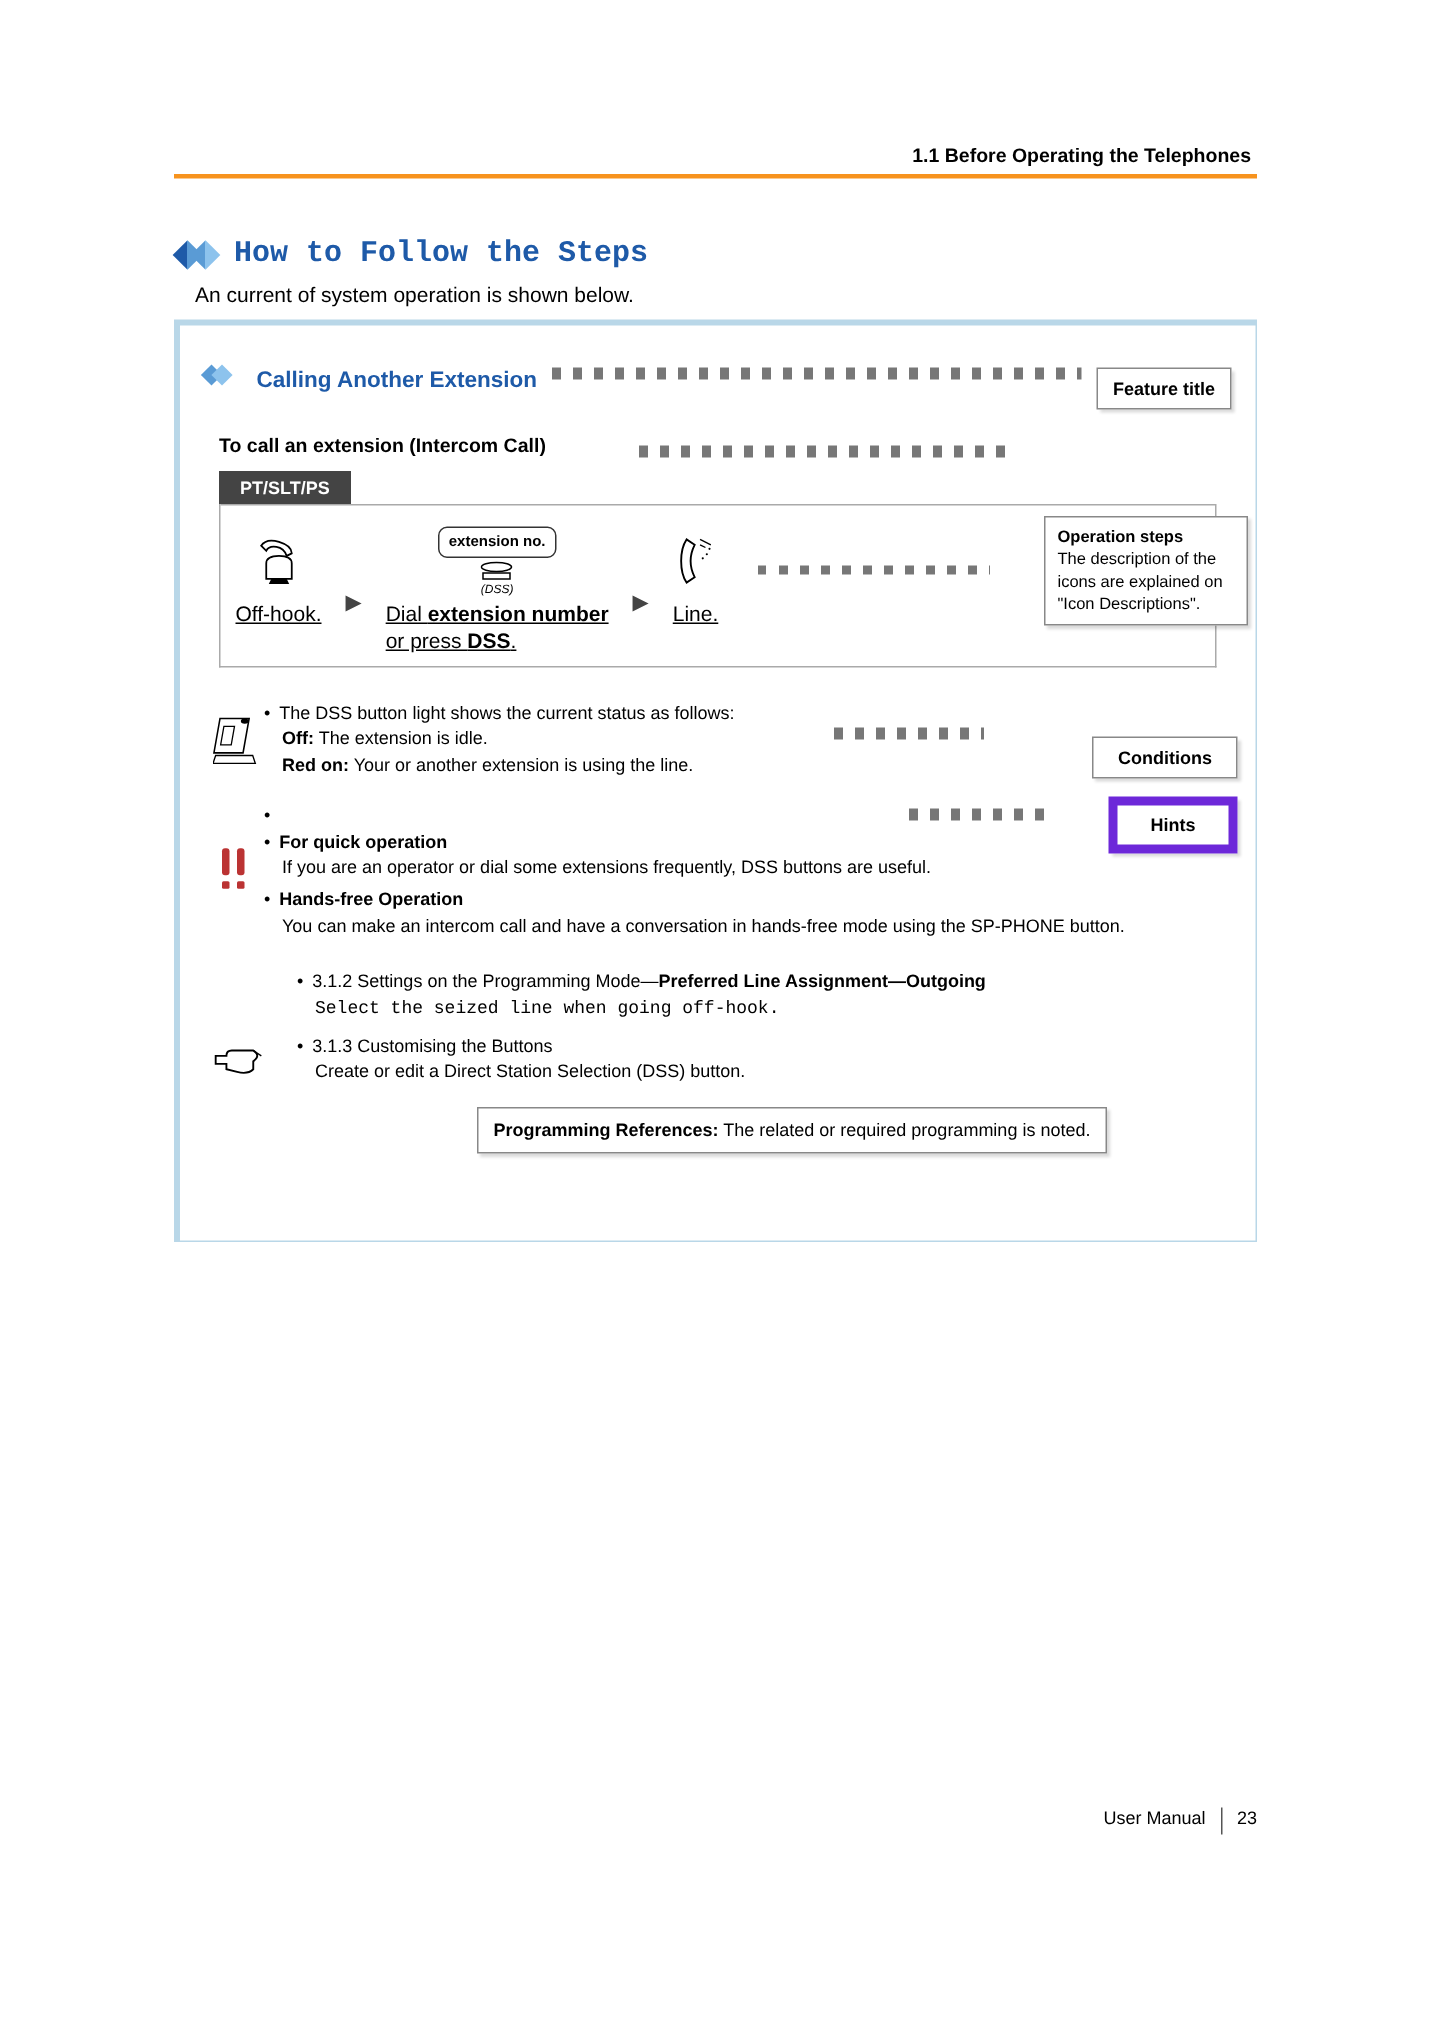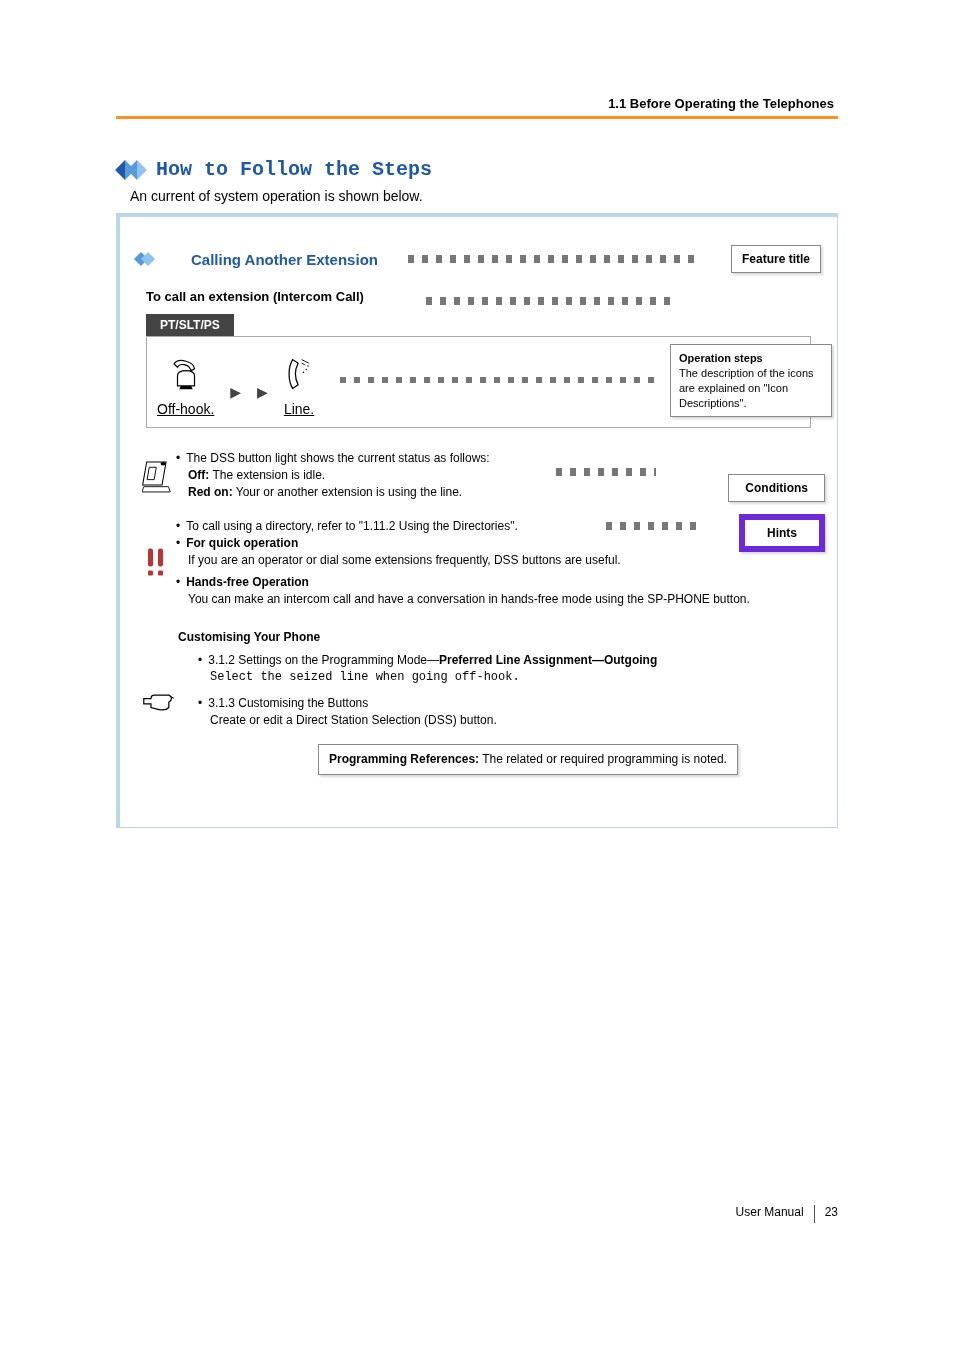--- a/index.html
+++ b/index.html
@@ -67,23 +67,22 @@
     right: 116px;
     border-top: 4px solid #b9d7e8;
     border-left: 4px solid #b9d7e8;
     border-right: 1px solid #b9d7e8;
     border-bottom: 1px solid #b9d7e8;
     padding: 28px 16px 20px 16px;
     min-height: 615px;
   }
   .feature-row {
     display: flex;
-    align-items: center;
+    align-items: flex-start;
     margin-bottom: 16px;
-    gap: 20px;
   }
   .feature-title {
     font-size: 15px;
     font-weight: bold;
     color: #1e5aa8;
     margin-left: 10px;
   }
   .feature-label-box, .generic-callout {
     position: absolute;
     right: -4px;
@@ -132,21 +131,21 @@
   .step-caption { font-size:14px; text-align:left; margin-top:4px; line-height:1.25;text-decoration:underline;}
   .talk-icon { width:30px; height:36px;}
   .op-callout {
     position: absolute;
     right: -22px;
     top: 8px;
     background: #fff;
     border: 1px solid #888;
     padding: 6px 8px;
     font-size: 11px;
-    width: 162px;
+    width: 136px;
     line-height: 1.35;
     box-shadow: 2px 2px 2px rgba(0,0,0,0.15);
   }
   .info-row { display:flex; margin-top:22px; padding-left:2px; }
   .info-left-icon { width:38px; flex-shrink:0; display:flex; justify-content:center;}
   .info-body { font-size:12px; line-height:1.45; flex:1; padding-right:140px;}
   .bullet-line { display:flex; gap:6px;}
   .cond-callout {
     position:absolute;
     right:-4px;
@@ -239,20 +238,33 @@
         <div class="icon-box">
           <svg class="phone-icon" viewBox="0 0 40 40">
             <path d="M6 8 Q10 2 20 5 Q30 8 30 14 L26 16 Q24 10 18 9 Q12 8 10 12 Z" fill="none" stroke="#000" stroke-width="1.4"></path>
             <path d="M10 22 Q10 16 20 16 Q30 16 30 22 L30 34 L10 34 Z" fill="none" stroke="#000" stroke-width="1.4"></path>
             <path d="M14 34 L26 34 L28 38 L12 38 Z" fill="#000"></path>
           </svg>
         </div>
         <div class="step-caption">Off-hook.</div>
       </div>
       <div class="arrow">▶</div>
+      <div class="step-col">
+        <div class="icon-box" style="flex-direction:column;">
+          <div class="extno-box">extension no.</div>
+          <svg width="28" height="14" viewBox="0 0 28 14">
+            <ellipse cx="14" cy="4" rx="10" ry="3" fill="none" stroke="#000"></ellipse>
+            <rect x="5" y="8" width="18" height="4" fill="none" stroke="#000"></rect>
+          </svg>
+          <div class="dss-box" style="font-style:italic;">(DSS)</div>
+        </div>
+        <div class="step-caption">
+          <span>Dial <b>extension number</b><br>or press <b>DSS</b>.</span>
+        </div>
+      </div>
       <div class="arrow">▶</div>
       <div class="step-col">
         <div class="icon-box">
           <svg class="talk-icon" viewBox="0 0 30 40">
             <path d="M8 4 Q4 10 4 20 Q4 30 8 36 L14 32 Q11 26 11 20 Q11 14 14 8 Z" fill="none" stroke="#000" stroke-width="1.4"></path>
             <path d="M18 8 Q22 10 22 10" stroke="#000" fill="none"></path>
             <path d="M18 4 Q26 8 26 8" stroke="#000" fill="none"></path>
             <path d="M20 14 L20 14" stroke="#000"></path>
             <circle cx="23" cy="15" r="0.8" fill="#000"></circle>
             <circle cx="25" cy="11" r="0.8" fill="#000"></circle>
@@ -296,21 +308,20 @@
       <svg class="exclaim-icon" viewBox="0 0 26 34">
         <rect x="4" y="2" width="5" height="18" rx="2" fill="#b33"></rect>
         <rect x="14" y="2" width="5" height="18" rx="2" fill="#b33"></rect>
         <rect x="4" y="24" width="5" height="5" rx="1" fill="#b33"></rect>
         <rect x="14" y="24" width="5" height="5" rx="1" fill="#b33"></rect>
       </svg>
     </div>
     <div class="info-body" style="padding-right:20px;">
       <div class="bullet-line">
           <span>•</span>
-          <span>To call using a directory, refer to "1.11.2 Using the Directories".</span>
         </div>
       <div class="bullet-line">
           <span>•</span>
           <span><b>For quick operation</b></span>
         </div>
       <div style="padding-left:12px;">If you are an operator or dial some extensions frequently, DSS buttons are useful.</div>
       <div class="bullet-line" style="margin-top:4px;">
           <span>•</span>
           <span><b>Hands-free Operation</b></span>
         </div>
@@ -321,21 +332,20 @@
   </div>
 
   <div class="info-row cust-section">
     <div class="info-left-icon">
       <svg class="point-icon" viewBox="0 0 38 28">
         <path d="M2 10 L10 10 Q10 6 14 6 L30 6 Q36 10 30 14 L30 20 Q26 24 18 22 L10 20 L10 16 L2 16 Z" fill="none" stroke="#000" stroke-width="1.4"></path>
         <path d="M30 6 L36 10" stroke="#000" fill="none"></path>
       </svg>
     </div>
     <div class="cust-body">
-      <div style="font-weight:bold; margin-bottom:6px;">Customising Your Phone</div>
       <div class="bullet-line" style="padding-left:20px;">
           <span>•</span>
         <span>
           <span>3.1.2 Settings on the Programming Mode—</span><b>Preferred Line Assignment—Outgoing</b>
         </span>
       </div>
       <div style="padding-left:32px;font-family:Liberation Mono, monospace;">Select the seized line when going off-hook.</div>
       <div class="bullet-line" style="padding-left:20px; margin-top:8px;">
           <span>•</span>
         <span>3.1.3 Customising the Buttons</span>

